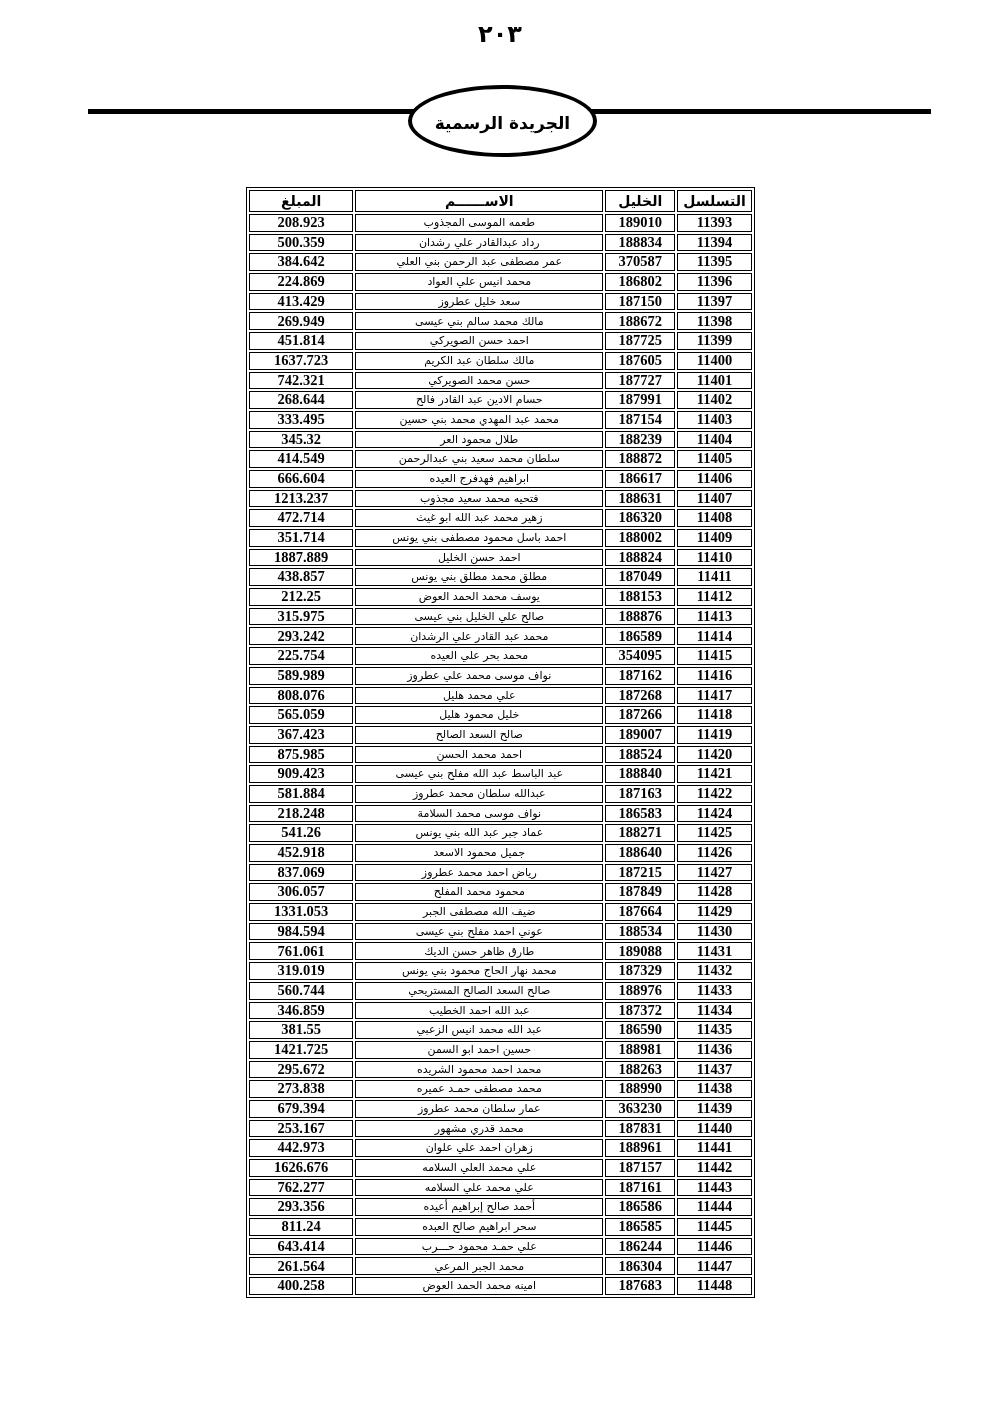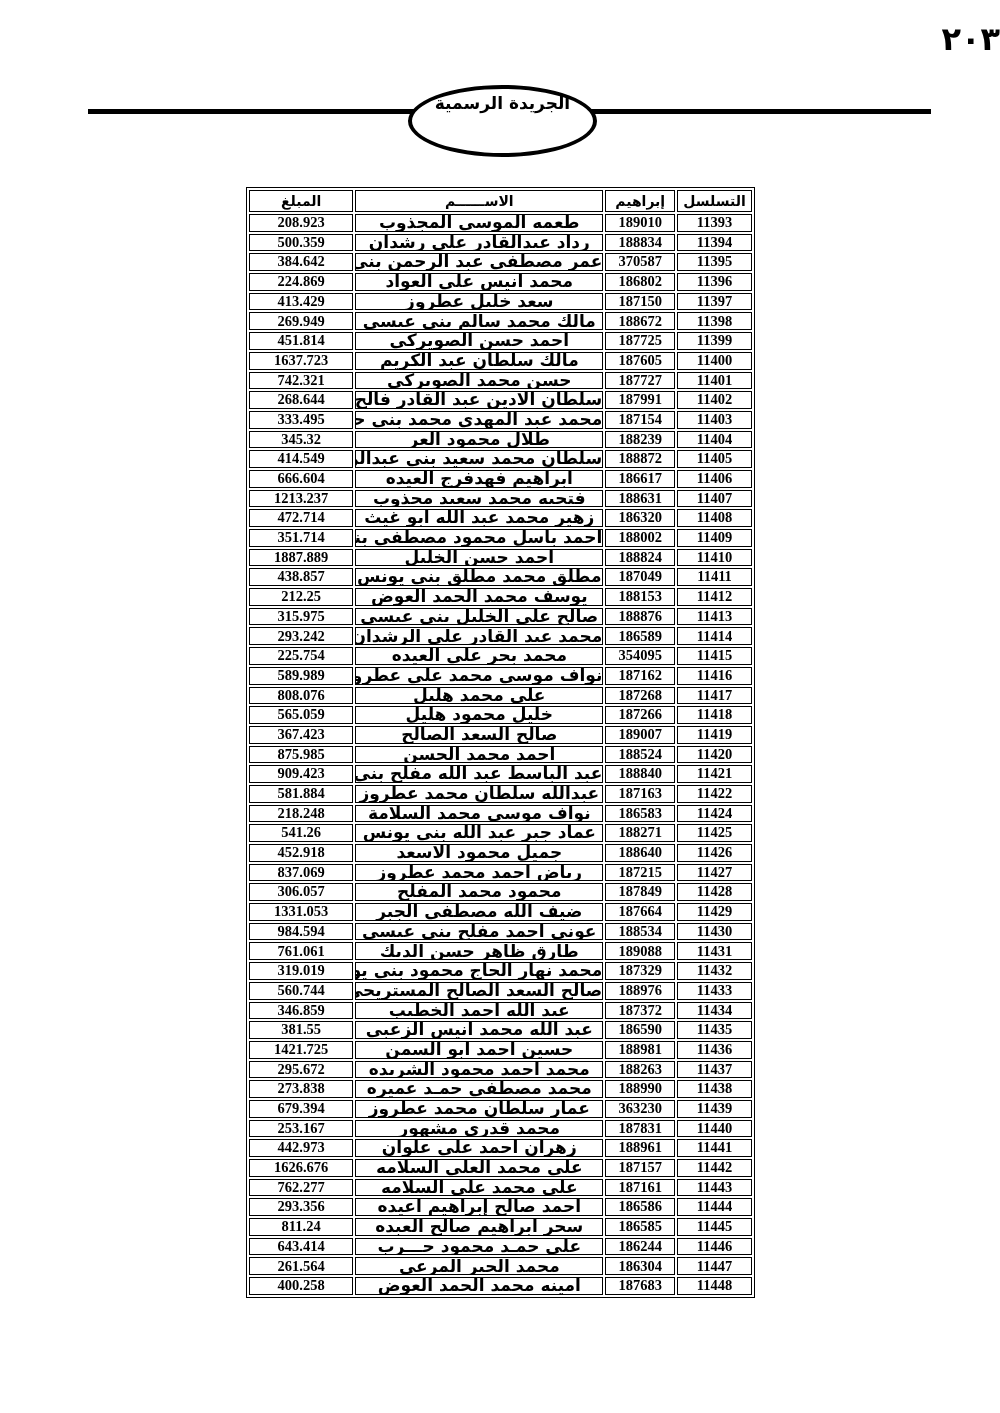--- a/index.html
+++ b/index.html
@@ -14,22 +14,22 @@
     background: #ffffff;
     font-family: "DejaVu Sans", sans-serif;
     color: #000;
     overflow: hidden;
   }
   .page-number {
     position: absolute;
     top: 20px;
     left: 0;
     width: 100%;
-    text-align: right;
-    font-size: 32px;
+    text-align: center;
+    font-size: 24px;
     font-weight: bold;
     letter-spacing: 2px;
   }
   .rule {
     position: absolute;
     top: 109px;
     left: 88px;
     width: 843px;
     height: 5px;
     background: #000;
@@ -37,20 +37,21 @@
   .banner-ellipse {
     position: absolute;
     top: 85px;
     left: 408px;
     width: 181px;
     height: 64px;
     border: 4px solid #000;
     border-radius: 50%;
     background: #fff;
     display: flex;
+    align-items: center;
     justify-content: center;
   }
   .banner-ellipse span {
     font-size: 17px;
     font-weight: bold;
     direction: rtl;
     padding-top: 4px;
   }
   table.data-table {
     position: absolute;
@@ -81,22 +82,22 @@
   table.data-table td {
     height: 15.7px;
     line-height: 15.5px;
   }
   td.num {
     font-family: "Liberation Serif", serif;
     font-weight: bold;
     font-size: 14.5px;
   }
   td.name {
-    font-size: 17px;
-    font-weight: bold;
+    font-size: 11px;
+    font-weight: normal;
   }
   col.c-serial     { width: 74px; }
   col.c-subscriber { width: 69px; }
   col.c-name       { width: 245px; }
   col.c-amount     { width: 103px; }
 </style>
 </head>
 <body>
 
 <div class="page">
@@ -112,21 +113,21 @@
   <table class="data-table" dir="rtl">
     <colgroup>
       <col class="c-serial">
       <col class="c-subscriber">
       <col class="c-name">
       <col class="c-amount">
     </colgroup>
     <thead>
       <tr>
         <th>التسلسل</th>
-        <th>إبراهيم</th>
+        <th>الخليل</th>
         <th>الاســــــم</th>
         <th>المبلغ</th>
       </tr>
     </thead>
     <tbody>
         <tr>
     <td class="num">11393</td>
     <td class="num">189010</td>
     <td class="name" dir="rtl">طعمه الموسى المجذوب</td>
     <td class="num">208.923</td>
@@ -175,21 +176,21 @@
   </tr>
         <tr>
     <td class="num">11401</td>
     <td class="num">187727</td>
     <td class="name" dir="rtl">حسن محمد الصويركي</td>
     <td class="num">742.321</td>
   </tr>
         <tr>
     <td class="num">11402</td>
     <td class="num">187991</td>
-    <td class="name" dir="rtl">سلطان الادين عبد القادر فالح</td>
+    <td class="name" dir="rtl">حسام الادين عبد القادر فالح</td>
     <td class="num">268.644</td>
   </tr>
         <tr>
     <td class="num">11403</td>
     <td class="num">187154</td>
     <td class="name" dir="rtl">محمد عبد المهدي محمد بني حسين</td>
     <td class="num">333.495</td>
   </tr>
         <tr>
     <td class="num">11404</td>

